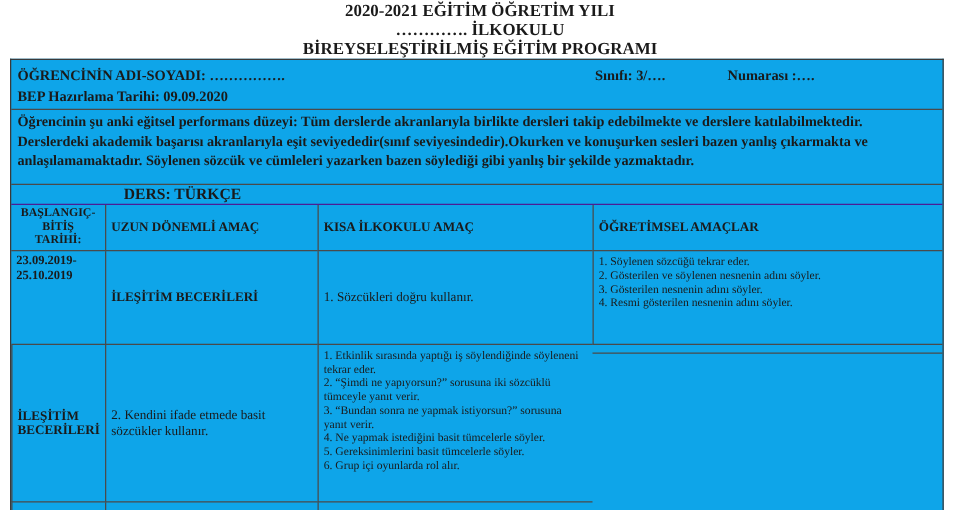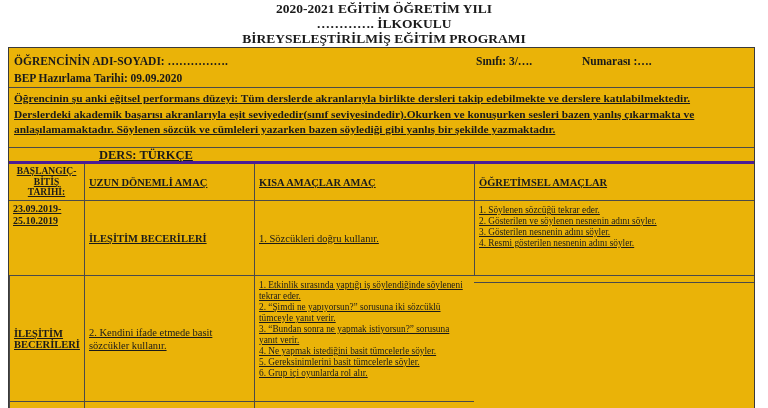--- a/index.html
+++ b/index.html
@@ -15,22 +15,21 @@
   .title-block {
     position:absolute; left:0; top:1px; width:768px;
     text-align:center; font-weight:bold;
     font-size:13.5px; line-height:15px;
   }
 
   
   .doc-box {
     position:absolute; left:8px; top:47px; width:747px; height:361px;
     border:1.5px solid #3a3a3a; border-bottom:none;
-    background:#eab308;
-    text-decoration:underline;
+    background:#0ea5e9;
   }
 
   
   .info-section {
     position:relative; height:40px;
     border-bottom:1px solid #4a4a4a;
     font-weight:bold; font-size:11.5px;
   }
   .info-name { position:absolute; left:5px; top:7px; }
   .info-class { position:absolute; left:467px; top:7px; }
@@ -39,21 +38,21 @@
 
   
   .perf-section {
     height:60px; border-bottom:1px solid #4a4a4a;
     font-weight:bold; font-size:11.4px; line-height:15.5px;
     padding:3px 5px 0 5px;
   }
 
   
   .course-row {
-    height:16px; border-bottom:3px solid #4c1d95;
+    height:16px; border-bottom:1px solid #4c1d95;
     font-weight:bold; font-size:12.5px; line-height:15px;
     padding-left:90px;
   }
 
   
   .tbl { display:grid; grid-template-columns:75px 170px 220px 1fr; }
   .cell { border-left:1px solid #4a4a4a; padding:2px 4px; overflow:hidden; }
   .cell.first { border-left:none; }
   .tbl .rb { border-bottom:1px solid #4a4a4a; }
 
@@ -93,21 +92,21 @@
   <div class="perf-section">Öğrencinin şu anki eğitsel performans düzeyi: Tüm derslerde akranlarıyla birlikte dersleri takip edebilmekte ve derslere katılabilmektedir. Derslerdeki akademik başarısı akranlarıyla eşit seviyededir(sınıf seviyesindedir).Okurken ve konuşurken sesleri bazen yanlış çıkarmakta ve anlaşılamamaktadır. Söylenen sözcük ve cümleleri yazarken bazen söylediği gibi yanlış bir şekilde yazmaktadır.</div>
 
   <div class="course-row">DERS: TÜRKÇE</div>
 
   <div class="tbl">
 
     <div class="cell first h-cell h-date pre rb">BAŞLANGIÇ-
 BİTİŞ
 TARİHİ:</div>
     <div class="cell h-cell h-goal rb">UZUN DÖNEMLİ AMAÇ</div>
-    <div class="cell h-cell h-goal rb">KISA AMAÇLAR AMAÇ</div>
+    <div class="cell h-cell h-goal rb">KISA İLKOKULU AMAÇ</div>
     <div class="cell h-cell h-goal rb">ÖĞRETİMSEL AMAÇLAR</div>
 
     <div class="cell first r1 c-date pre rb">23.09.2019-
 25.10.2019</div>
     <div class="cell r1 c-long rb">İLEŞİTİM BECERİLERİ</div>
     <div class="cell r1 c-short rb">1.  Sözcükleri doğru kullanır.</div>
     <div class="cell r1 c-obj pre rb">1. Söylenen sözcüğü tekrar eder.
 2. Gösterilen ve söylenen nesnenin adını söyler.
 3. Gösterilen nesnenin adını söyler.
 4. Resmi gösterilen nesnenin adını söyler.</div>

